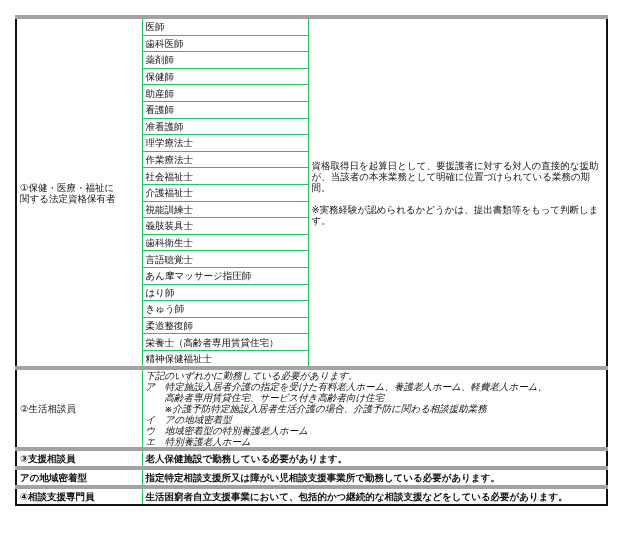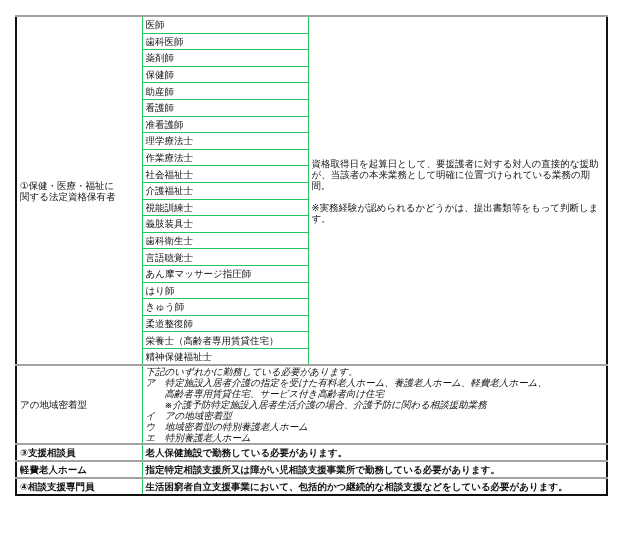--- a/index.html
+++ b/index.html
@@ -2,21 +2,21 @@
 <html><head>
 <meta charset="utf-8">
 <style>
   html, body { margin:0; padding:0; background:#ffffff; }
   body { width:628px; height:546px; position:relative; overflow:hidden;
          font-family:"DejaVu Sans", "Liberation Sans", sans-serif; color:#111; }
   table.req { position:absolute; left:15px; top:15px; width:593px;
               border-collapse:collapse; border:2px solid #111; table-layout:fixed; }
   table.req td { border:1px solid #22c55e; font-size:9.5px; line-height:11px; padding:0 3px;
                  vertical-align:middle; }
-  table.req tr.sec > td { border-top:2px solid #a3a3a3; }
+  table.req tr.sec > td { border-top:4px solid #a3a3a3; }
   td.c1 { width:120px;margin-left:27px; }
   td.qual { height:15.6px; white-space:nowrap; overflow:hidden; }
   td.note { white-space:normal; font-size:9.5px; line-height:11.5px; padding:0 4px; }
   .gap { height:11px; }
   .list-line { white-space:nowrap;font-style:italic; }
   .row-sm td { height:15px;font-weight:bold; }
   .detail-cell { padding:4px 3px 6px 3px; }
 </style>
 </head>
 <body>
@@ -95,38 +95,38 @@
         <td class="qual">柔道整復師</td>
       </tr>
     <tr>
         <td class="qual">栄養士（高齢者専用賃貸住宅）</td>
       </tr>
     <tr>
         <td class="qual">精神保健福祉士</td>
       </tr>
 
     <tr class="sec">
-      <td class="c1">アの地域密着型</td>
+      <td class="c1">②生活相談員</td>
       <td colspan="2" class="detail-cell">
         <div class="list-line">下記のいずれかに勤務している必要があります。</div>
         <div class="list-line">ア　特定施設入居者介護の指定を受けた有料老人ホーム、養護老人ホーム、軽費老人ホーム、</div>
         <div class="list-line">　　高齢者専用賃貸住宅、サービス付き高齢者向け住宅</div>
         <div class="list-line">　　※介護予防特定施設入居者生活介護の場合、介護予防に関わる相談援助業務</div>
         <div class="list-line">イ　アの地域密着型</div>
         <div class="list-line">ウ　地域密着型の特別養護老人ホーム</div>
         <div class="list-line">エ　特別養護老人ホーム</div>
       </td>
     </tr>
 
     <tr class="sec row-sm">
       <td class="c1">③支援相談員</td>
       <td colspan="2">老人保健施設で勤務している必要があります。</td>
     </tr>
     <tr class="sec row-sm">
-      <td class="c1">軽費老人ホーム</td>
+      <td class="c1">アの地域密着型</td>
       <td colspan="2">指定特定相談支援所又は障がい児相談支援事業所で勤務している必要があります。</td>
     </tr>
     <tr class="sec row-sm">
       <td class="c1">④相談支援専門員</td>
       <td colspan="2">生活困窮者自立支援事業において、包括的かつ継続的な相談支援などをしている必要があります。</td>
     </tr>
   </tbody>
 </table>
 
 </body></html>

